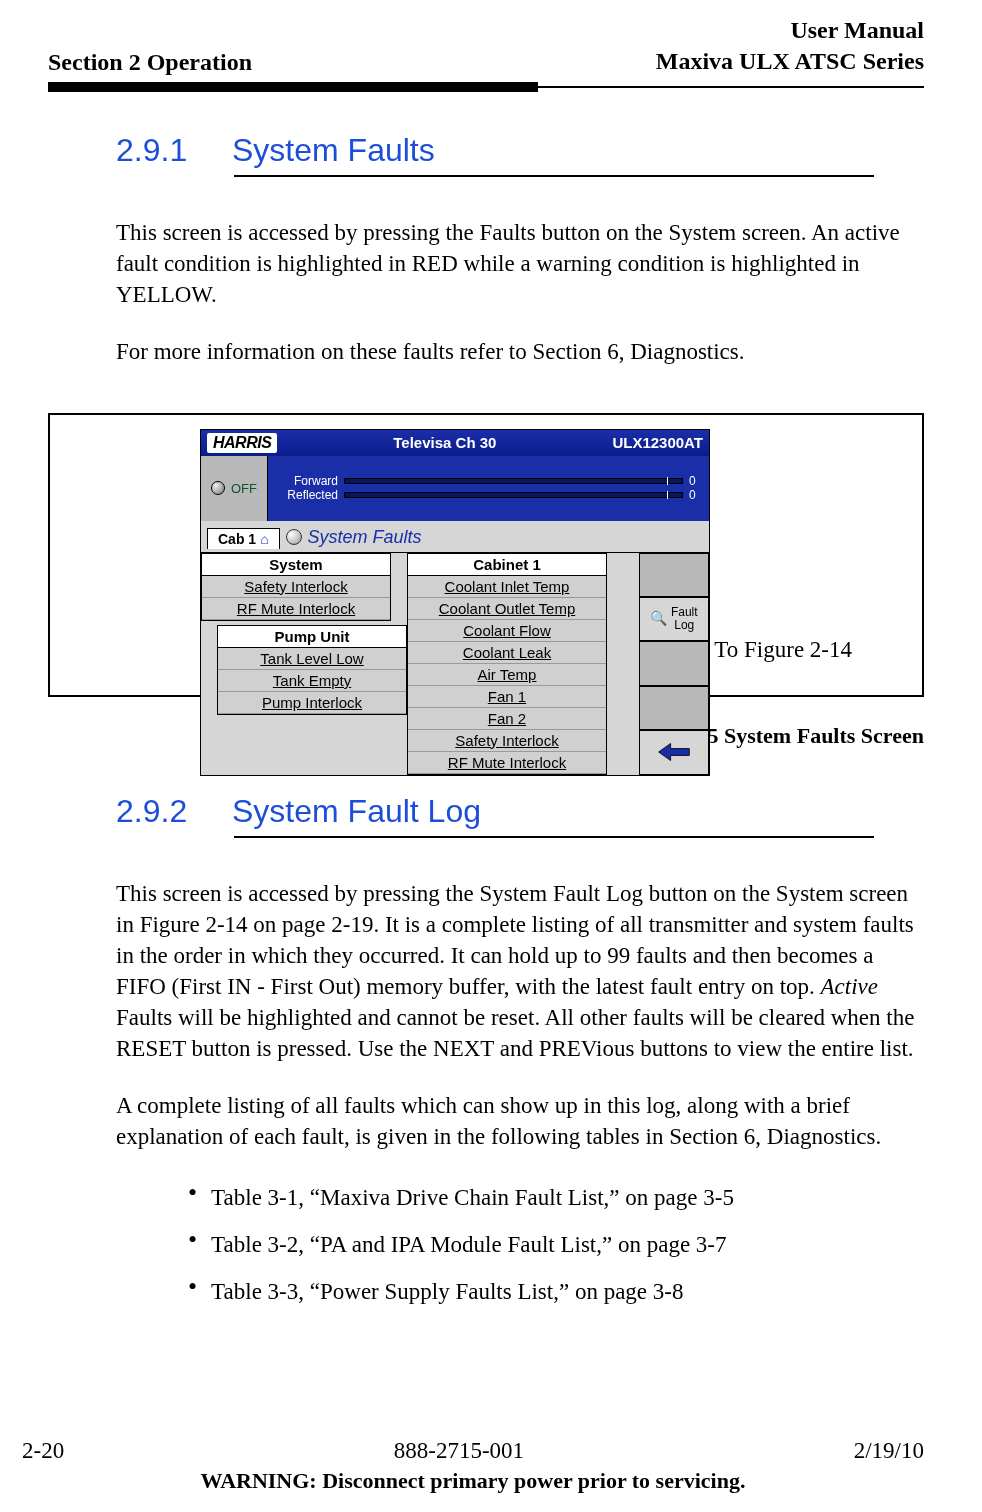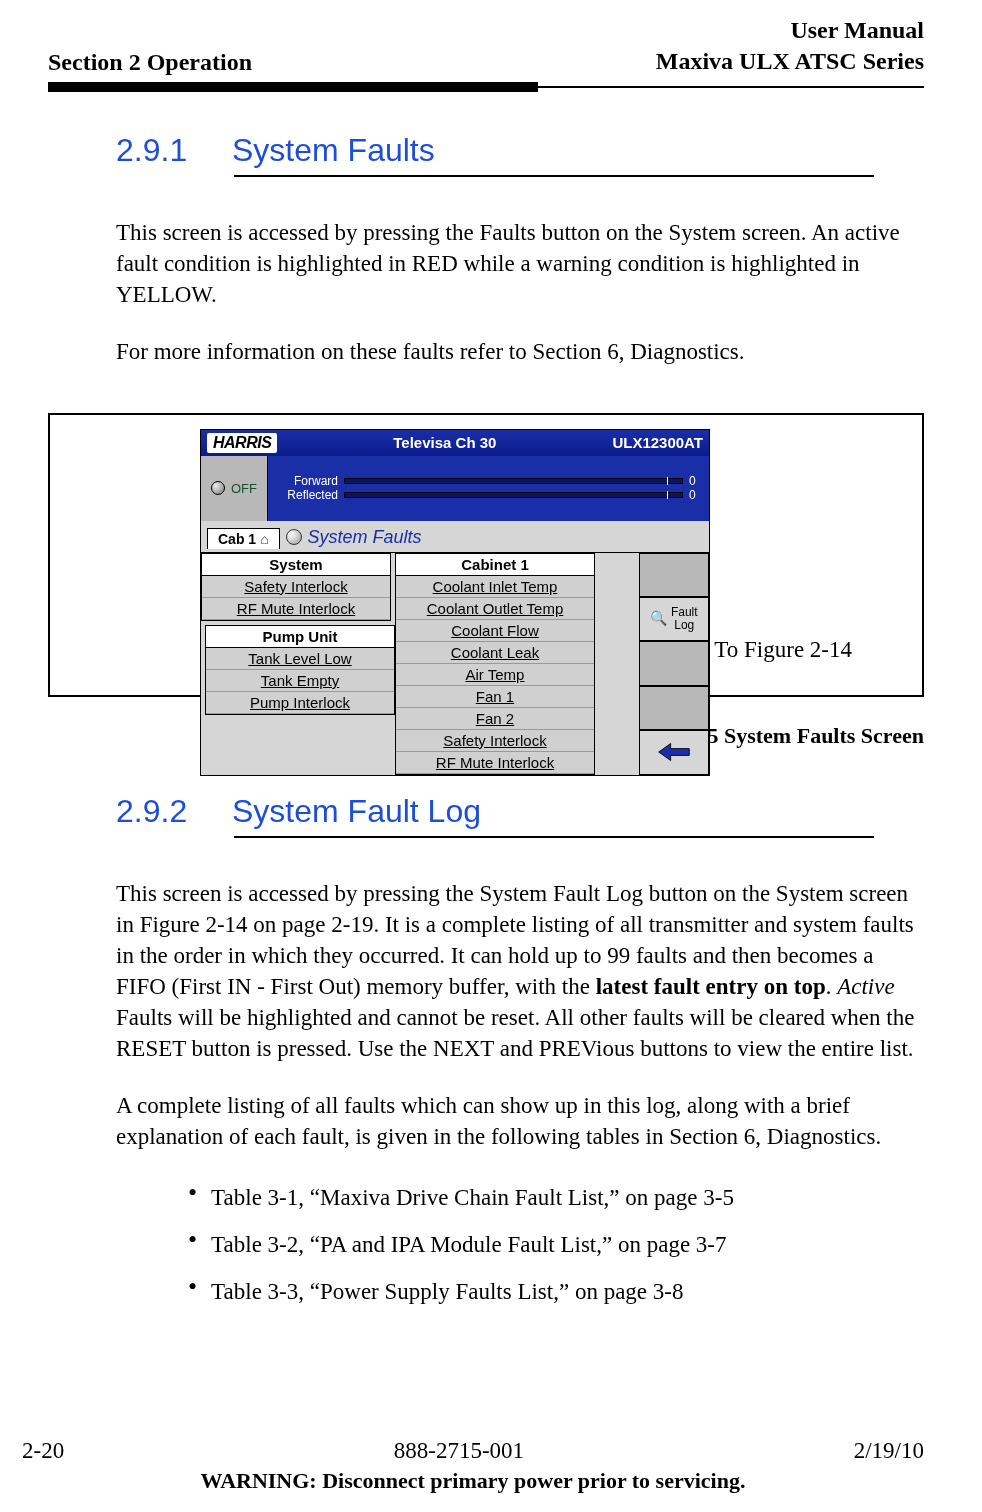--- a/index.html
+++ b/index.html
@@ -146,21 +146,21 @@
   }
   .shot .cols {
     flex: 1;
     display: flex;
     background: #d6d6d6;
   }
   .shot .col {
     border: 1px solid #000;
     background: #d6d6d6;
   }
-  .shot .col + .col { margin-left: 4px; }
+  .shot .col + .col { margin-left: 16px; }
   .shot .grp-hd {
     background: #fff; font-weight: bold; text-align: center;
     border-bottom: 1px solid #000;
     padding: 2px 0;
   }
   .shot .cell {
     text-align: center;
     border-bottom: 1px solid #999;
     padding: 2px 0;
     background: #d0d0d0;
@@ -215,21 +215,21 @@
     display: flex; justify-content: space-between;
     font-size: 23px;
   }
   .footer .warn {
     text-align: center;
     font-weight: bold;
     font-size: 22px;
     margin-top: 4px;
   }
 
-  strong { font-weight: bold; text-align: right; }
+  strong { font-weight: normal; text-align: right; }
   em { font-style: italic; }
 </style>
 </head>
 <body>
 
 <div class="page">
 
   <div class="running-head">
     <div class="rh-left">Section 2 Operation</div>
     <div class="rh-right">

